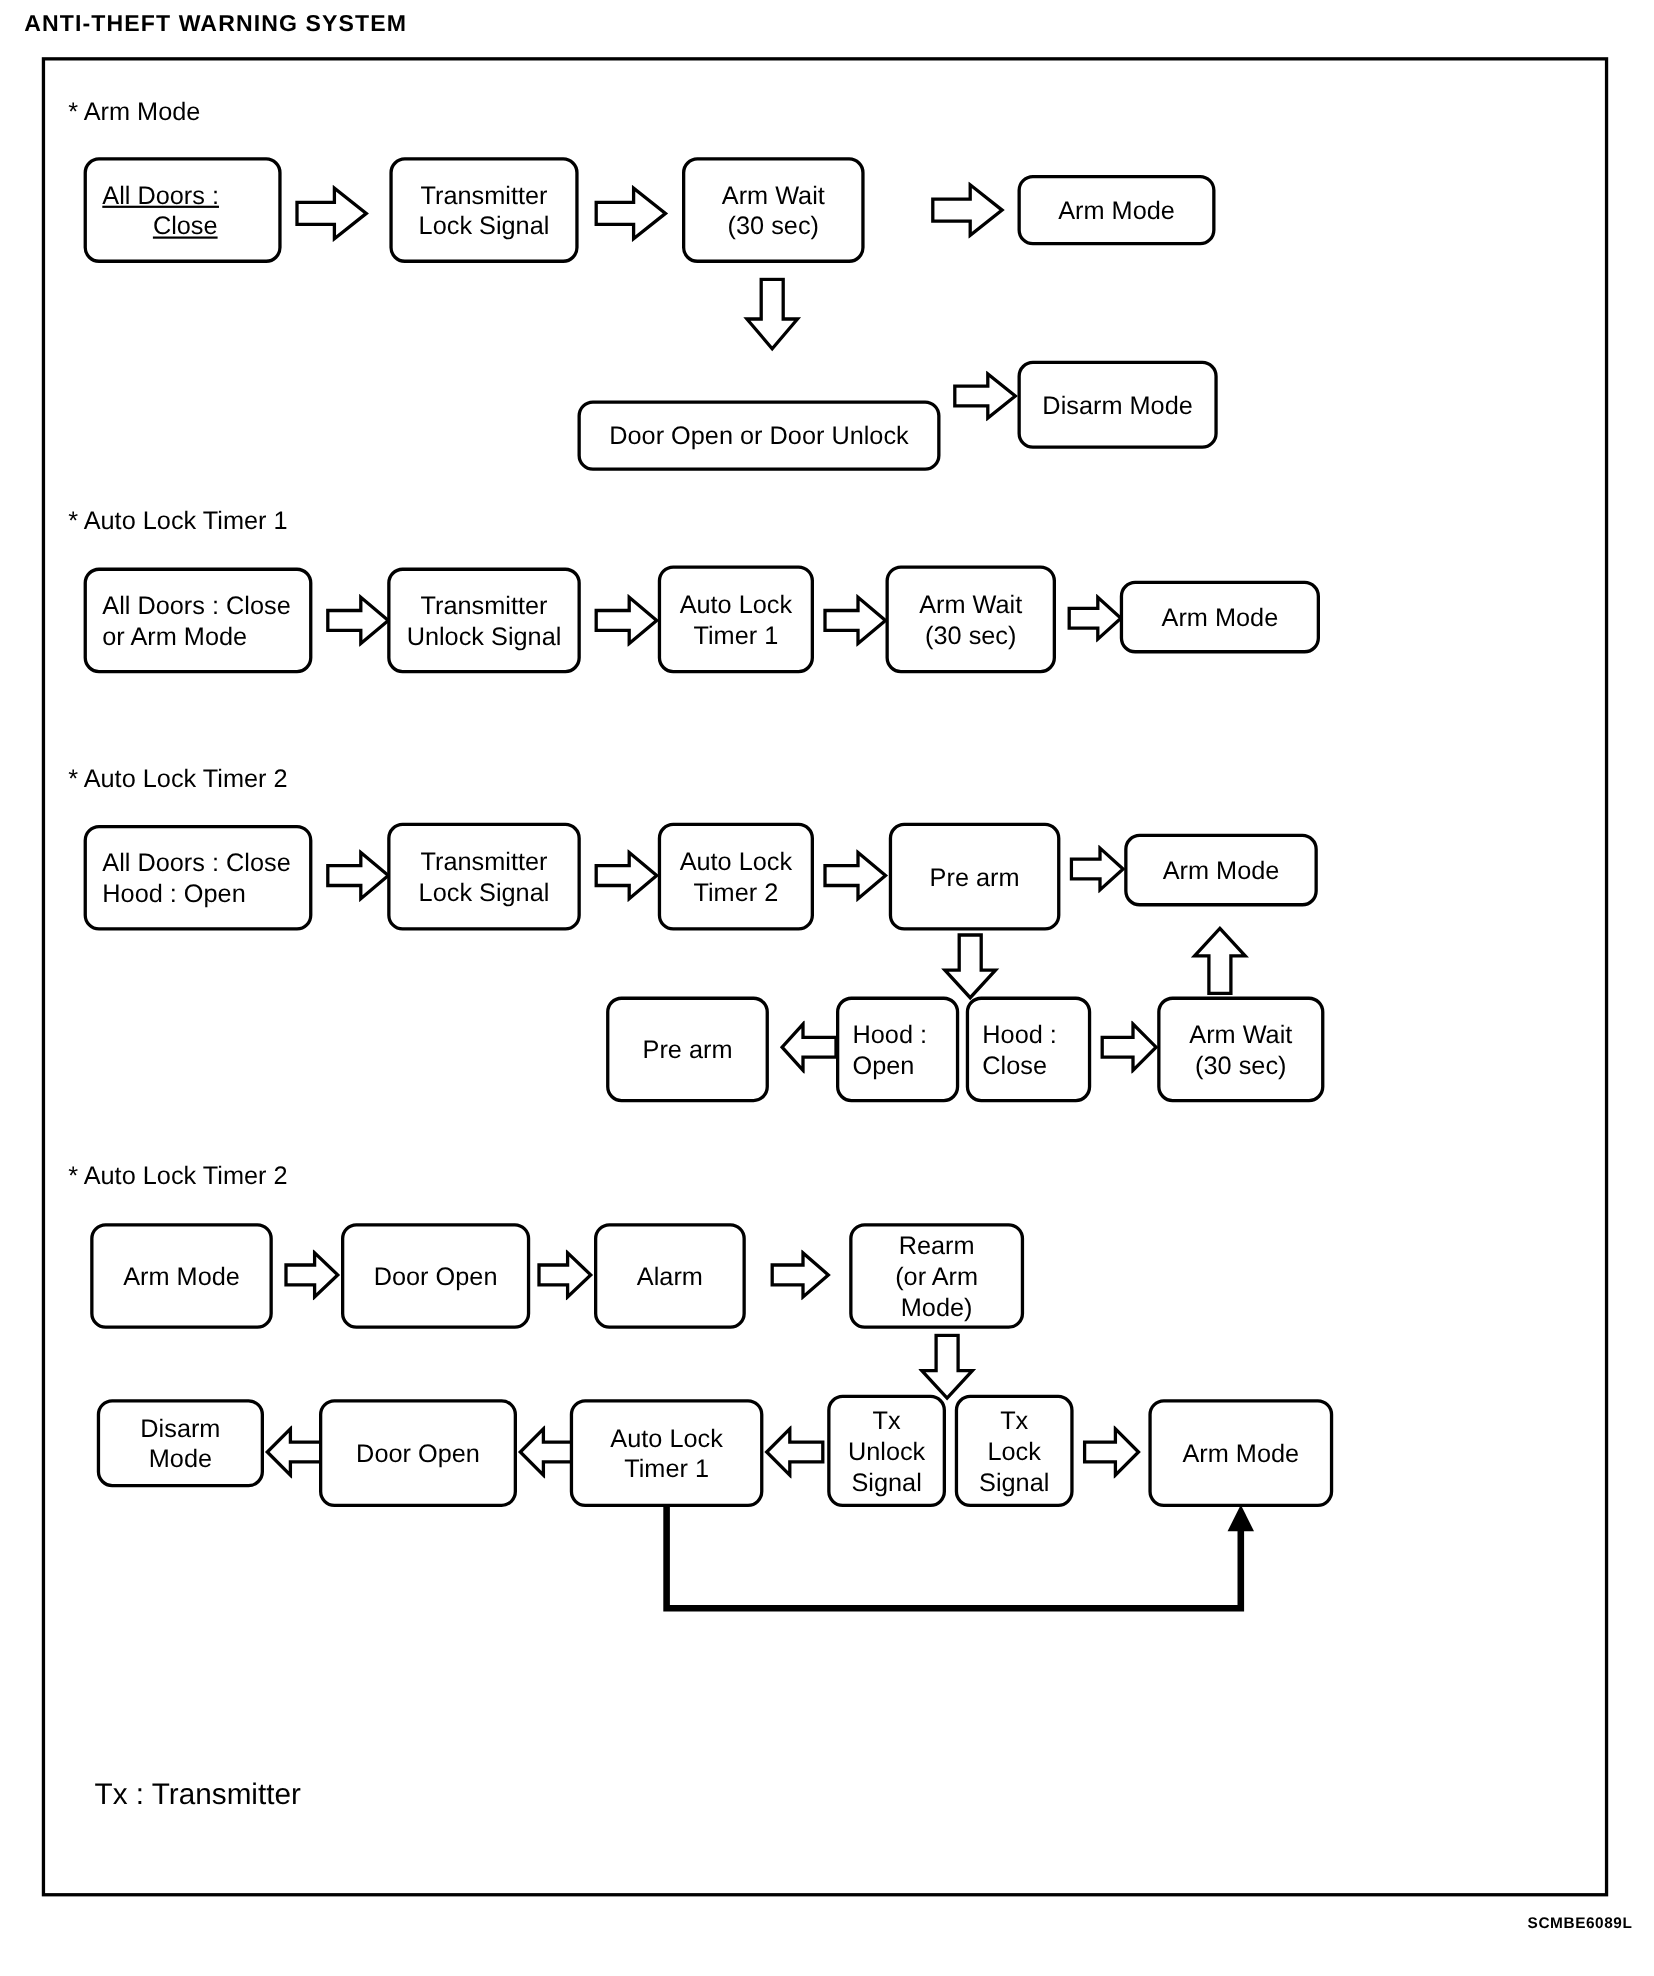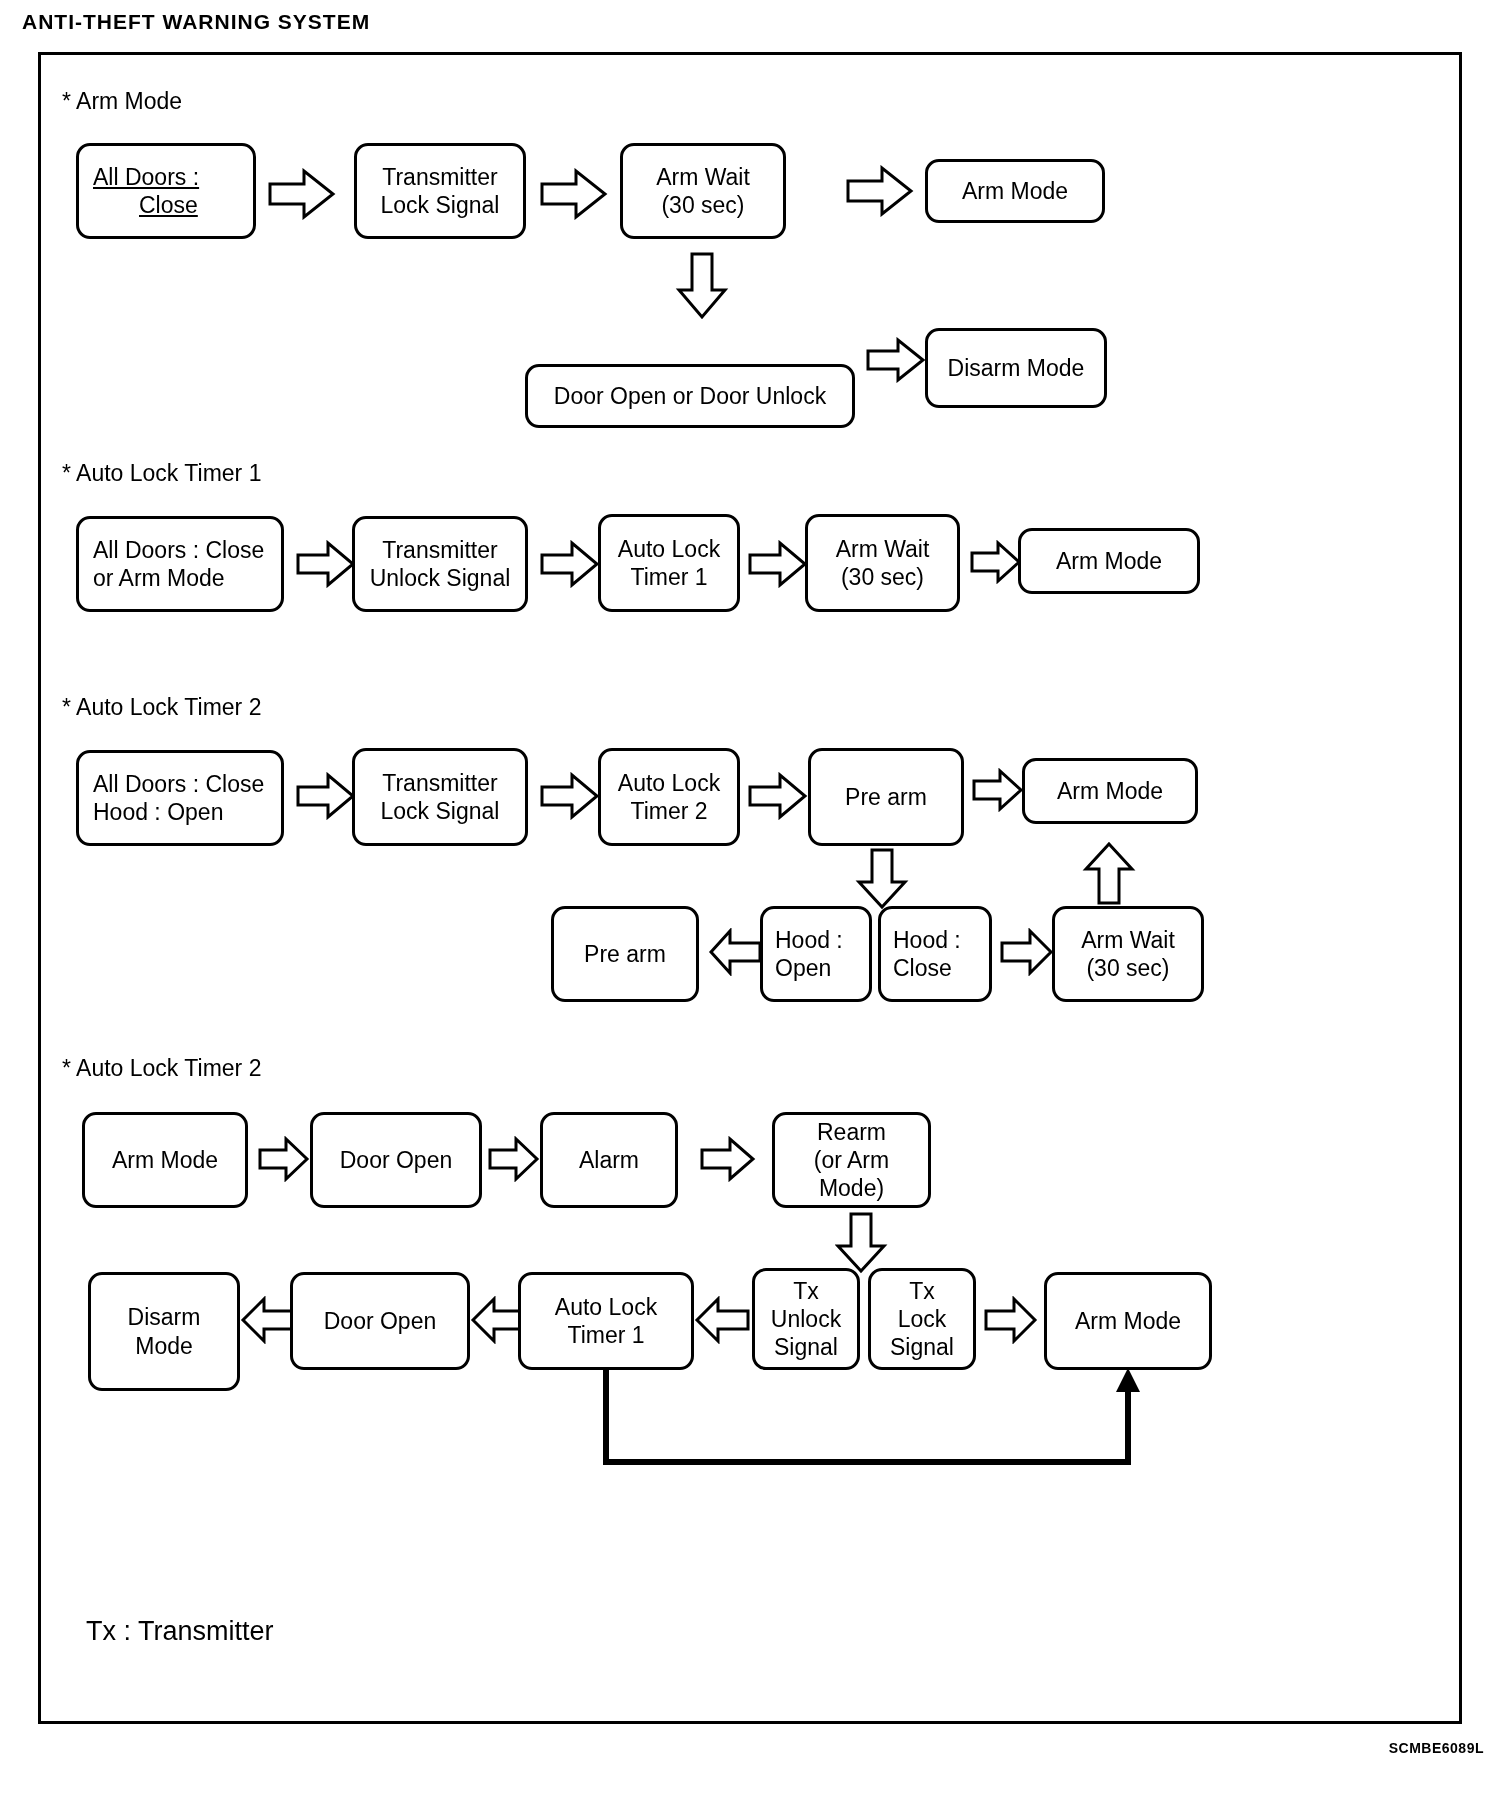--- a/index.html
+++ b/index.html
@@ -366,21 +366,21 @@
       <span class="ln">(or Arm Mode)</span>
     </div>
   </div>
 
   <div class="arrow" style="left:835px; top:1212px;">
     <svg width="54" height="62" viewBox="0 0 54 62">
       <polygon points="16,2 36,2 36,34 49,34 26,59 3,34 16,34" fill="#fff" stroke="#000" stroke-width="3"></polygon>
     </svg>
   </div>
 
-  <div class="node" style="left:88px; top:1272px; width:152px; height:119px;">
+  <div class="node" style="left:88px; top:1272px; width:152px; height:80px;">
     <div>
       <span class="ln">Disarm</span>
       <span class="ln">Mode</span>
     </div>
   </div>
 
   <div class="arrow" style="left:240px; top:1296px;">
     <svg width="56" height="48" viewBox="0 0 56 48">
       <polygon points="54,15 24,15 24,3 3,24 24,45 24,33 54,33" fill="#fff" stroke="#000" stroke-width="3"></polygon>
     </svg>

